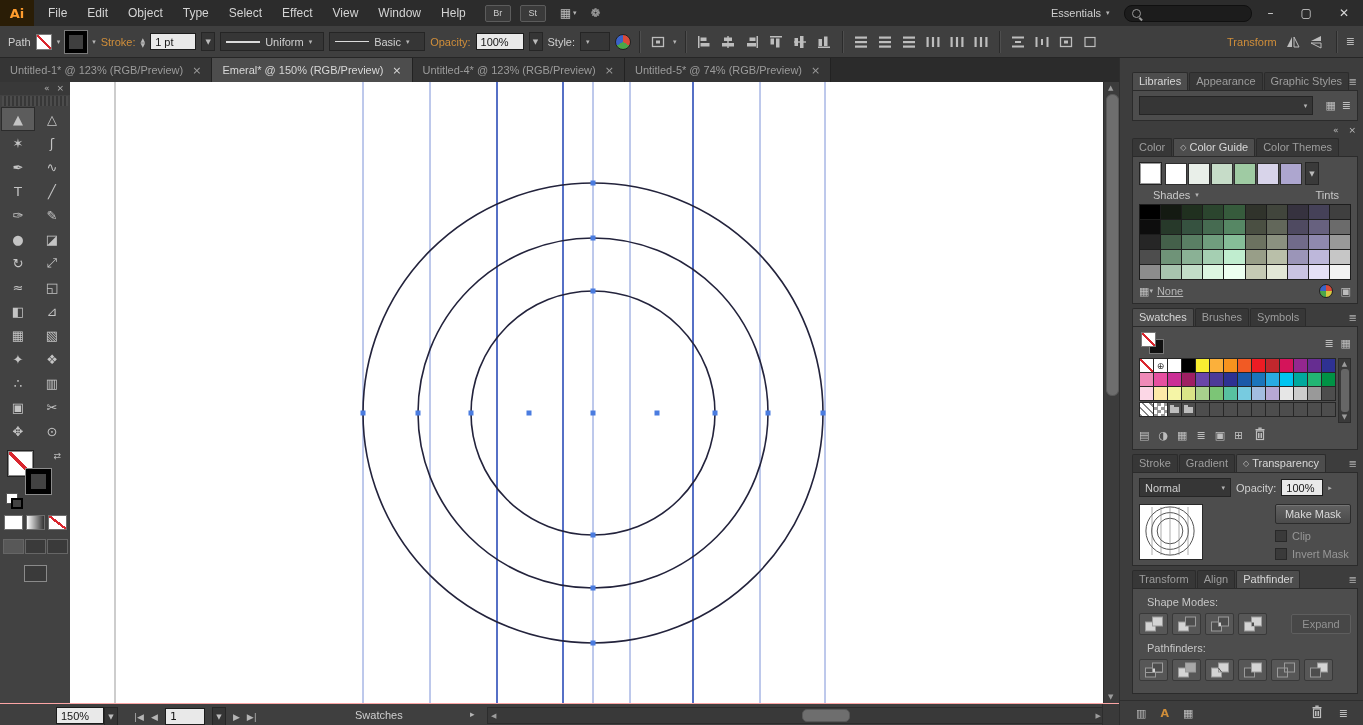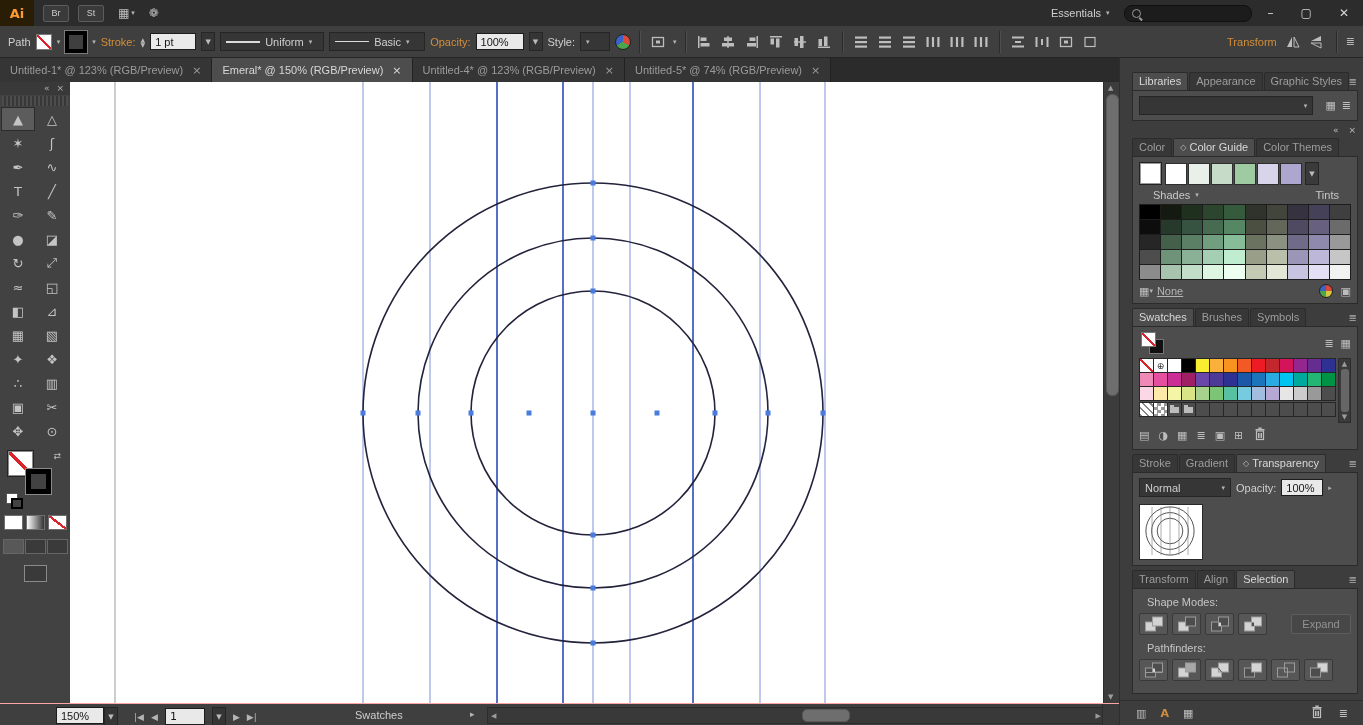--- a/index.html
+++ b/index.html
@@ -174,20 +174,31 @@
   .dock-footer .flexspacer{flex:1;}
   .dock-footer [data-name="type-styles-icon"]{color:#d08e3a;font-weight:bold;}
 </style>
 </head>
 <body>
 
 <div class="app" data-name="illustrator-app">
 
   <div class="menubar" data-name="menu-bar">
     <div class="logo g" data-name="app-logo">Ai</div>
+    <div class="menus" id="menus" data-name="menu-items">
+        <span class="menu-item" data-name="menu-file">File</span>
+        <span class="menu-item" data-name="menu-edit">Edit</span>
+        <span class="menu-item" data-name="menu-object">Object</span>
+        <span class="menu-item" data-name="menu-type">Type</span>
+        <span class="menu-item" data-name="menu-select">Select</span>
+        <span class="menu-item" data-name="menu-effect">Effect</span>
+        <span class="menu-item" data-name="menu-view">View</span>
+        <span class="menu-item" data-name="menu-window">Window</span>
+        <span class="menu-item" data-name="menu-help">Help</span>
+      </div>
     <div class="mb-btn" data-name="bridge-button">Br</div>
     <div class="mb-btn" data-name="stock-button">St</div>
     <div class="mb-ic g" data-name="arrange-documents-icon">▦<span class="caret">▾</span></div>
     <div class="mb-ic g" data-name="share-icon">❁</div>
     <div class="spacer"></div>
     <div class="workspace" data-name="workspace-switcher">
       <span data-name="workspace-label">Essentials</span>
       <span class="caret g" data-name="chevron-down-icon">▾</span>
     </div>
     <div class="search" data-name="search-input">
@@ -762,29 +773,40 @@
             <span class="t-thumb" data-name="object-thumbnail"><svg id="t-thumb-svg" width="60" height="52">
                   <circle cx="30" cy="26" r="24.1" fill="none" stroke="#555" stroke-width="1"></circle>
                   <circle cx="30" cy="26" r="18.4" fill="none" stroke="#555" stroke-width="1"></circle>
                   <circle cx="30" cy="26" r="12.8" fill="none" stroke="#555" stroke-width="1"></circle>
                   <line x1="12" y1="2" x2="12" y2="50" stroke="#8a8a8a" stroke-width="0.7"></line>
                   <line x1="21" y1="2" x2="21" y2="50" stroke="#8a8a8a" stroke-width="0.7"></line>
                   <line x1="30" y1="2" x2="30" y2="50" stroke="#8a8a8a" stroke-width="0.7"></line>
                   <line x1="39" y1="2" x2="39" y2="50" stroke="#8a8a8a" stroke-width="0.7"></line>
                   <line x1="48" y1="2" x2="48" y2="50" stroke="#8a8a8a" stroke-width="0.7"></line>
                 </svg></span>
+            <span class="tr-col">
+              <span class="btn" data-name="make-mask-button">Make Mask</span>
+              <span class="chk" data-name="clip-checkbox">
+                <span class="chkbox" data-name="checkbox-icon"></span>
+                <span data-name="clip-label">Clip</span>
+              </span>
+              <span class="chk" data-name="invert-mask-checkbox">
+                <span class="chkbox" data-name="checkbox-icon"></span>
+                <span data-name="invert-mask-label">Invert Mask</span>
+              </span>
+            </span>
           </div>
         </div>
       </div>
 
       <div class="grp" data-name="pathfinder-panel-group">
         <div class="ptabs" id="pt-pf">
             <div class="ptab" data-name="panel-tab-transform">Transform</div>
             <div class="ptab" data-name="panel-tab-align">Align</div>
-            <div class="ptab active" data-name="panel-tab-pathfinder">Selection</div>
+            <div class="ptab active" data-name="panel-tab-pathfinder">Pathfinder</div>
             <span class="pmenu g" data-name="panel-menu-icon">≣</span>
           </div>
         <div class="pbody">
           <div class="pf-label" data-name="shape-modes-label">Shape Modes:</div>
           <div class="pf-row" id="sm-row">
             <span class="pf-btn" data-name="shape-mode-unite-button">
                 <svg width="22" height="16" viewBox="0 0 22 16">
                   <rect x="2.5" y="6" width="10" height="9" fill="#d4d4d4" stroke="#9b9b9b"></rect>
                   <rect x="9.5" y="1" width="10" height="9" fill="#d4d4d4" stroke="#9b9b9b"></rect>
                 </svg>

